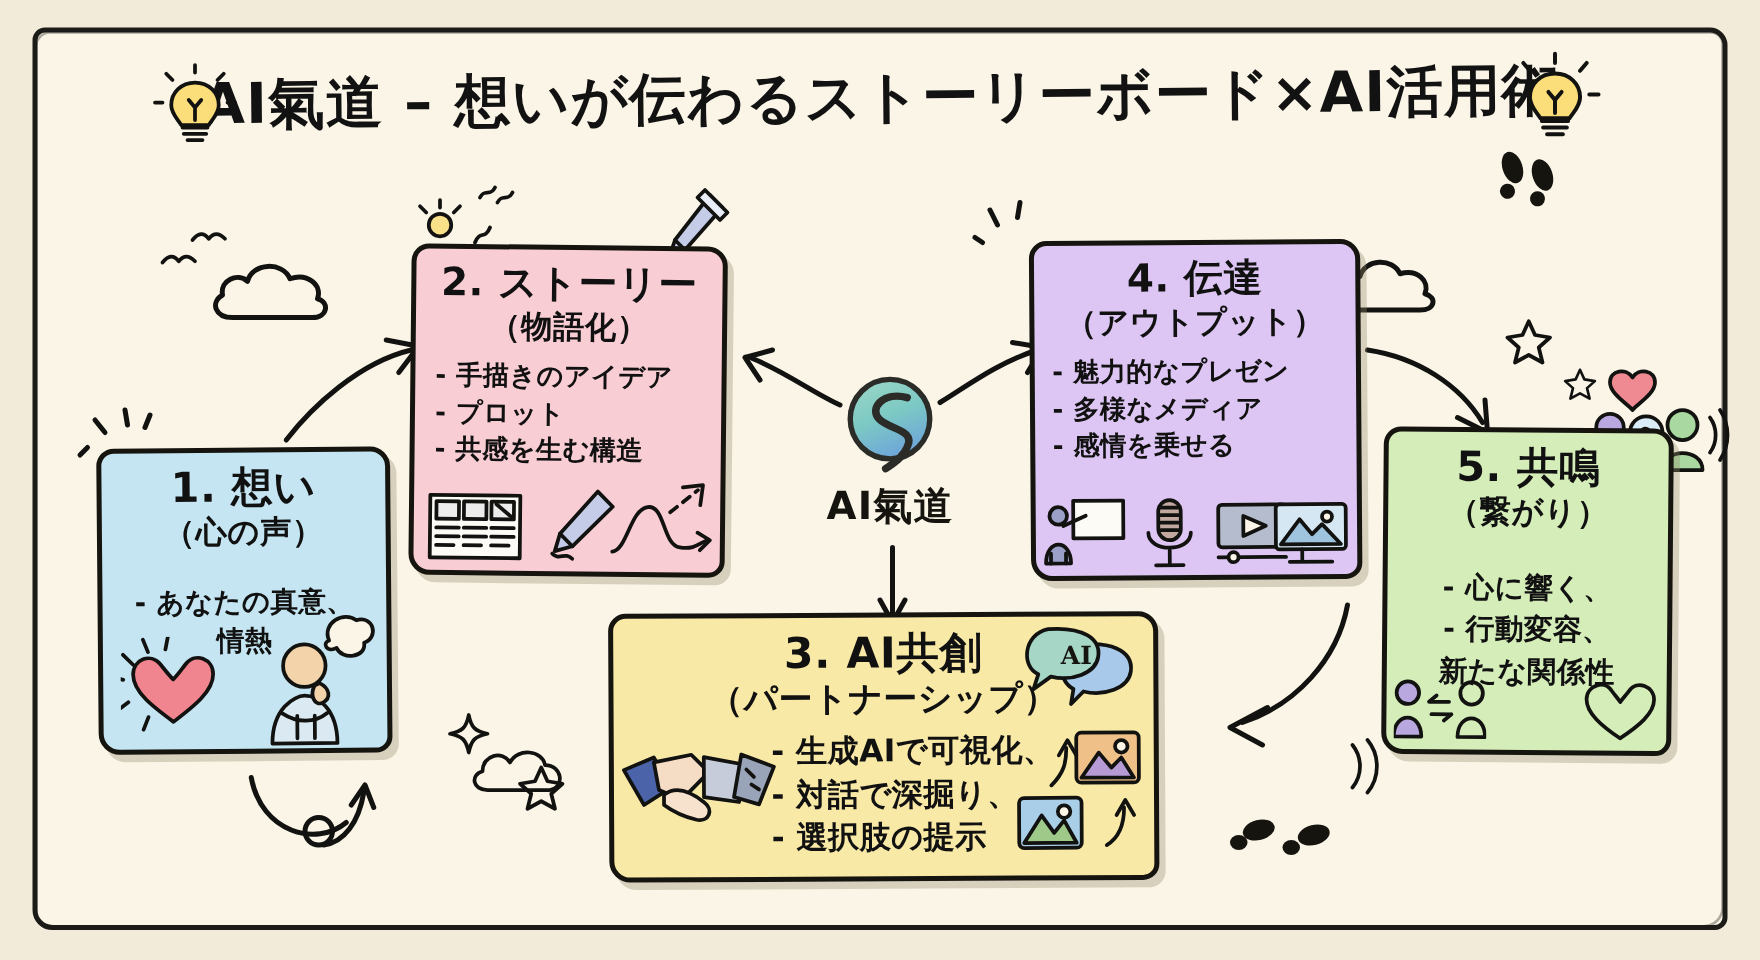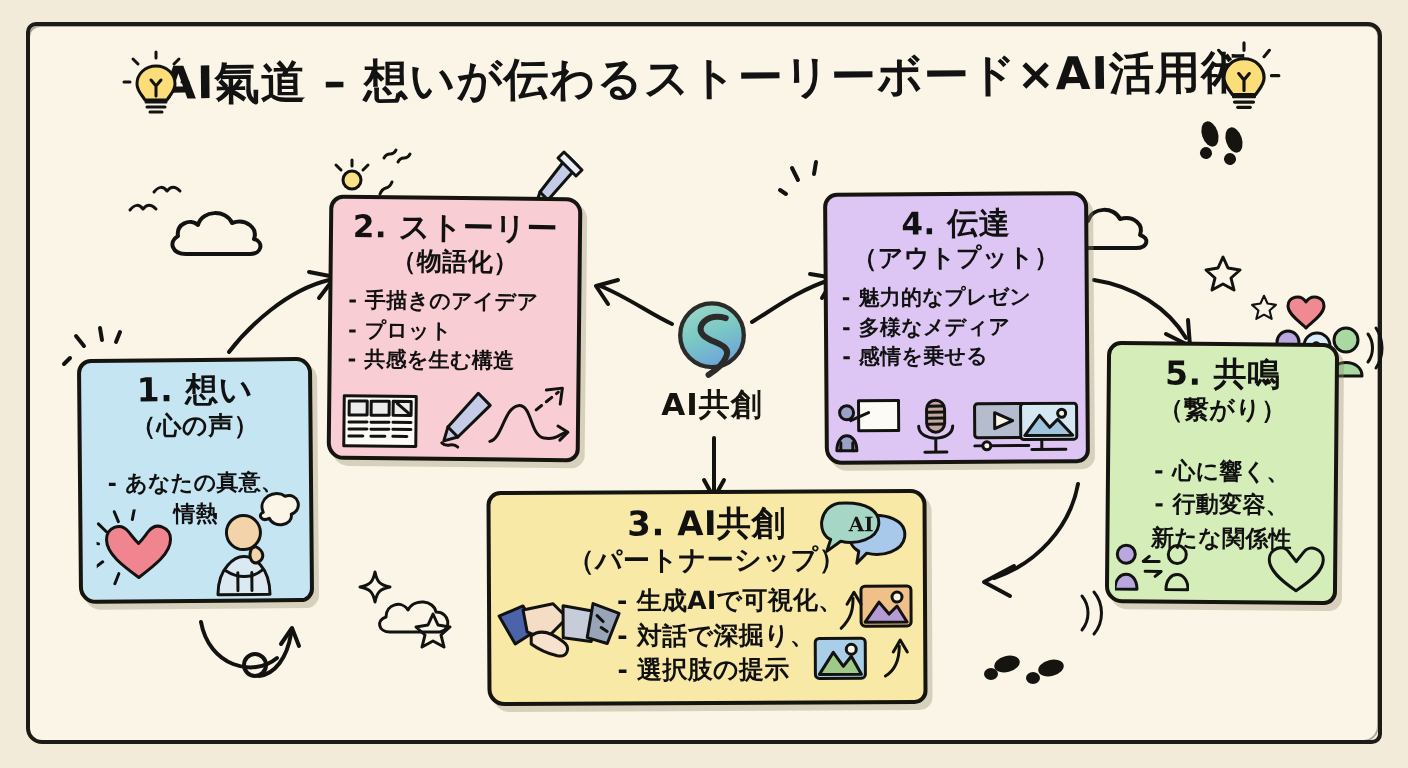--- a/index.html
+++ b/index.html
@@ -425,16 +425,16 @@
       <defs>
         <linearGradient id="lg" x1="0" y1="0" x2="0.4" y2="1">
           <stop offset="0%" stop-color="#9ed8c6"></stop>
           <stop offset="55%" stop-color="#7cc9c4"></stop>
           <stop offset="100%" stop-color="#6fa8d8"></stop>
         </linearGradient>
       </defs>
       <circle cx="50" cy="48" r="37" fill="url(#lg)" stroke="#2b2b28" stroke-width="5"></circle>
       <path d="M66 28 C44 22 30 38 40 48 C50 58 74 58 66 74 C62 84 52 90 46 94" fill="none" stroke="#2b2b28" stroke-width="7" stroke-linecap="round"></path>
     </svg>
-    <div class="name">AI共創</div>
+    <div class="name">AI氣道</div>
   </div>
 
 </div>
 
 </body></html>

